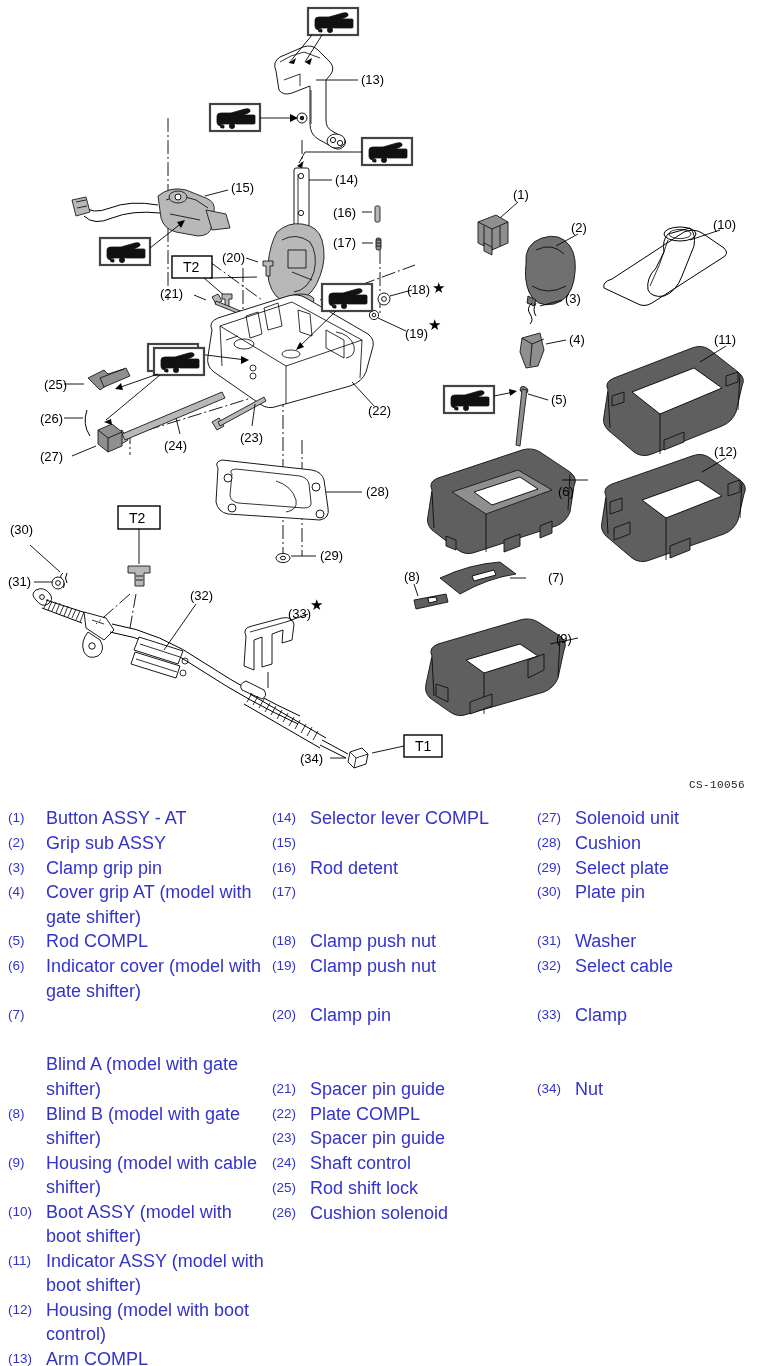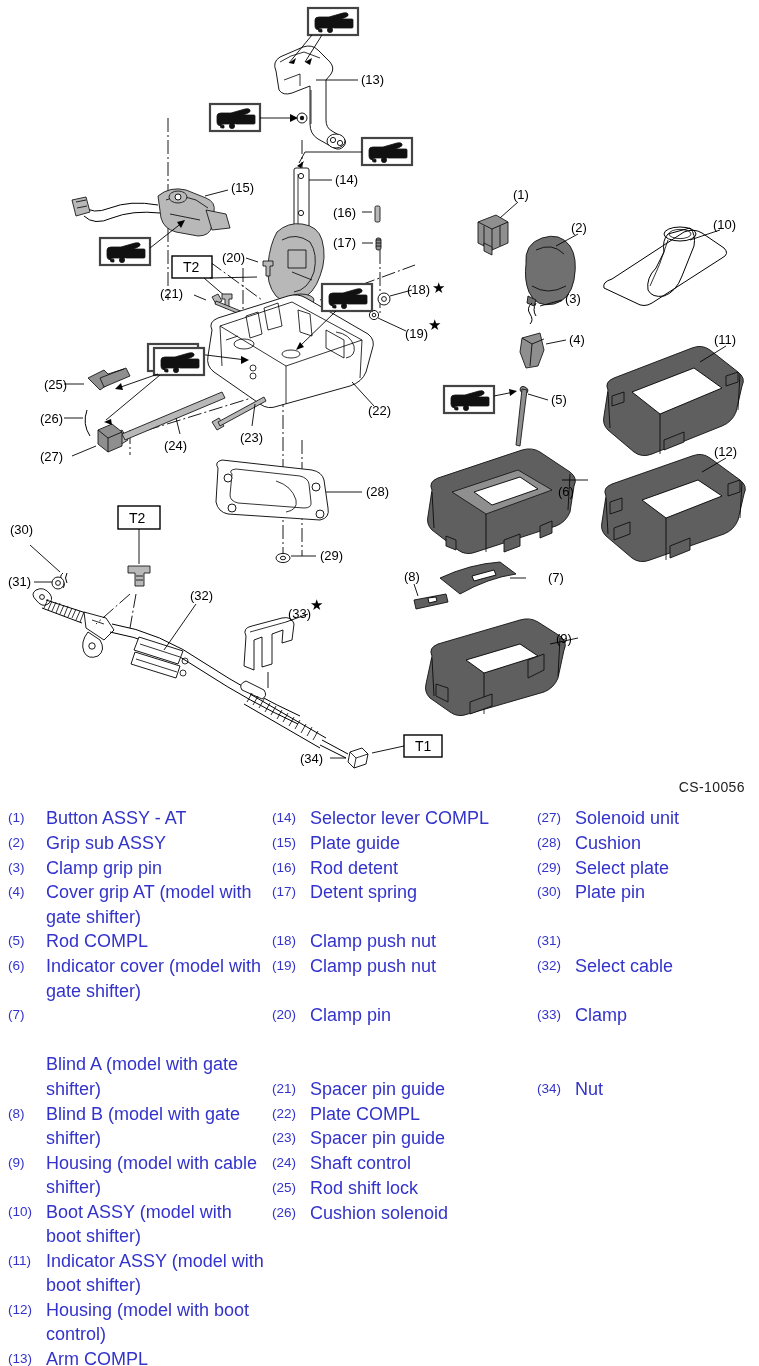--- a/index.html
+++ b/index.html
@@ -2,22 +2,22 @@
 <html><head>
 <meta charset="utf-8">
 <style>
   html,body{margin:0;padding:0;background:#ffffff;}
   body{width:759px;height:1366px;position:relative;overflow:hidden;
        font-family:"Liberation Sans","DejaVu Sans",sans-serif;}
 
   .diagram{position:absolute;left:0;top:0;width:759px;height:800px;}
   .diagram svg{display:block;}
 
-  .figcode{position:absolute;right:14px;top:779px;font-size:14px;
-           letter-spacing:.4px;color:#222;}
+  .figcode{position:absolute;right:14px;top:779px;font-size:11px;
+           letter-spacing:.4px;color:#222;font-family:Liberation Mono, monospace;}
 
   
   .legend{position:absolute;left:0;top:806px;width:759px;}
   .legcol{position:absolute;top:0;}
   .legcol.c1{left:8px;width:258px;}
   .legcol.c2{left:272px;width:258px;}
   .legcol.c3{left:537px;width:215px;}
 
   .legrow{display:flex;align-items:flex-start;margin-bottom:.5px;}
   .legnum{color:#3333cc;font-size:13.5px;line-height:24.3px;
@@ -622,29 +622,27 @@
       </div>
   </div>
 
   <div class="legcol c2">
     <div class="legrow">
         <span class="legnum">(14)</span>
         <span class="legtxt">Selector lever COMPL</span>
       </div>
     <div class="legrow">
         <span class="legnum">(15)</span>
-        <span class="legtxt">Plate guide</span>
       </div>
     <div class="legrow">
         <span class="legnum">(16)</span>
         <span class="legtxt">Rod detent</span>
       </div>
     <div class="legrow">
         <span class="legnum">(17)</span>
-        <span class="legtxt">Detent spring</span>
       </div>
     <div class="spacer-row"></div>
     <div class="legrow">
         <span class="legnum">(18)</span>
         <span class="legtxt">Clamp push nut</span>
       </div>
     <div class="legrow">
         <span class="legnum">(19)</span>
         <span class="legtxt">Clamp push nut</span>
       </div>
@@ -694,20 +692,21 @@
         <span class="legnum">(29)</span>
         <span class="legtxt">Select plate</span>
       </div>
     <div class="legrow">
         <span class="legnum">(30)</span>
         <span class="legtxt">Plate pin</span>
       </div>
     <div class="spacer-row"></div>
     <div class="legrow">
         <span class="legnum">(31)</span>
+        <span class="legtxt">Washer</span>
       </div>
     <div class="legrow">
         <span class="legnum">(32)</span>
         <span class="legtxt">Select cable</span>
       </div>
     <div class="spacer-row"></div>
     <div class="legrow">
         <span class="legnum">(33)</span>
         <span class="legtxt">Clamp</span>
       </div>

